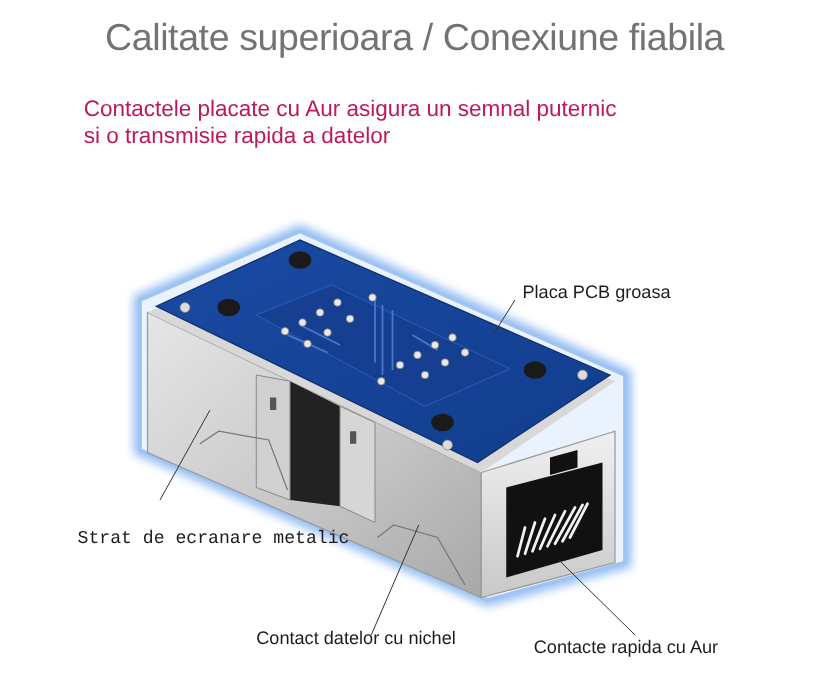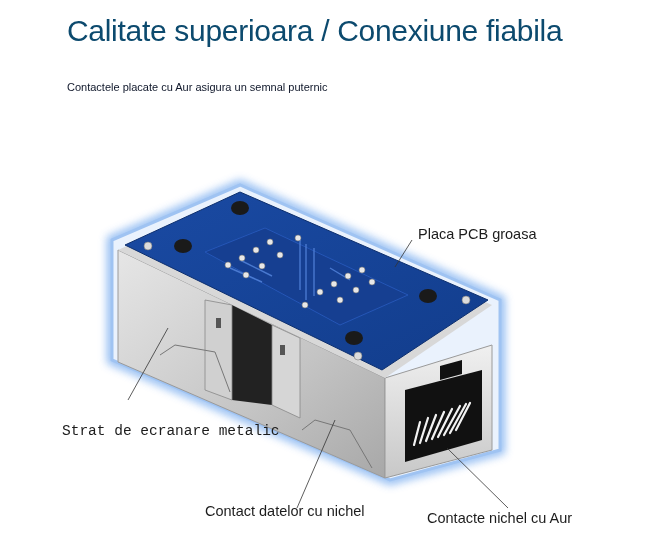--- a/index.html
+++ b/index.html
@@ -1,28 +1,29 @@
 <!DOCTYPE html>
 <html><head>
   <meta charset="utf-8">
   <style>
     html,body{margin:0;padding:0;}
     body{width:650px;height:550px;background:#ffffff;position:relative;overflow:hidden;font-family:"Liberation Sans",sans-serif;}
-    .title{position:absolute;left:67px;top:14px;font-size:30px;color:#0c4a6e;letter-spacing:-0.3px;white-space:nowrap;}
-    .subtitle{position:absolute;left:67px;top:77px;font-size:11px;line-height:21px;color:#0f172a;white-space:nowrap;}
+    .title{position:absolute;left:84px;top:14px;font-size:30px;color:#737373;letter-spacing:-0.3px;white-space:nowrap;}
+    .subtitle{position:absolute;left:67px;top:77px;font-size:18px;line-height:21px;color:#be185d;white-space:nowrap;}
     .subtitle div{white-space:nowrap;}
     .label{position:absolute;font-size:14.5px;color:#1c1c1c;white-space:nowrap;}
     svg.art{position:absolute;left:0;top:0;}
   </style>
 </head>
 <body>
 
 <div class="title">Calitate superioara / Conexiune fiabila</div>
 <div class="subtitle">
   <div>Contactele placate cu Aur asigura un semnal puternic</div>
+  <div>si o transmisie rapida a datelor</div>
 </div>
 
 <svg class="art" width="650" height="550" viewBox="0 0 650 550">
   <defs>
     <linearGradient id="metalL" x1="0" y1="0" x2="1" y2="1">
       <stop offset="0" stop-color="#e6e6e6"></stop>
         <stop offset="0.6" stop-color="#c4c4c4"></stop>
         <stop offset="1" stop-color="#a8a8a8"></stop>
     </linearGradient>
     <linearGradient id="metalF" x1="0" y1="0" x2="0" y2="1">
@@ -121,13 +122,13 @@
     <line x1="412" y1="240" x2="395" y2="267"></line>
     <line x1="168" y1="328" x2="128" y2="400"></line>
     <line x1="335" y1="420" x2="297" y2="508"></line>
     <line x1="447" y1="448" x2="508" y2="508"></line>
   </g>
 </svg>
 
 <div class="label" style="left:418px;top:226px;text-align:right;">Placa PCB groasa</div>
 <div class="label" style="left:62px;top:423px;font-family:Liberation Mono, monospace;">Strat de ecranare metalic</div>
 <div class="label" style="left:205px;top:503px;">Contact datelor cu nichel</div>
-<div class="label" style="left:427px;top:510px;">Contacte nichel cu Aur</div>
+<div class="label" style="left:427px;top:510px;">Contacte rapida cu Aur</div>
 
 </body></html>

